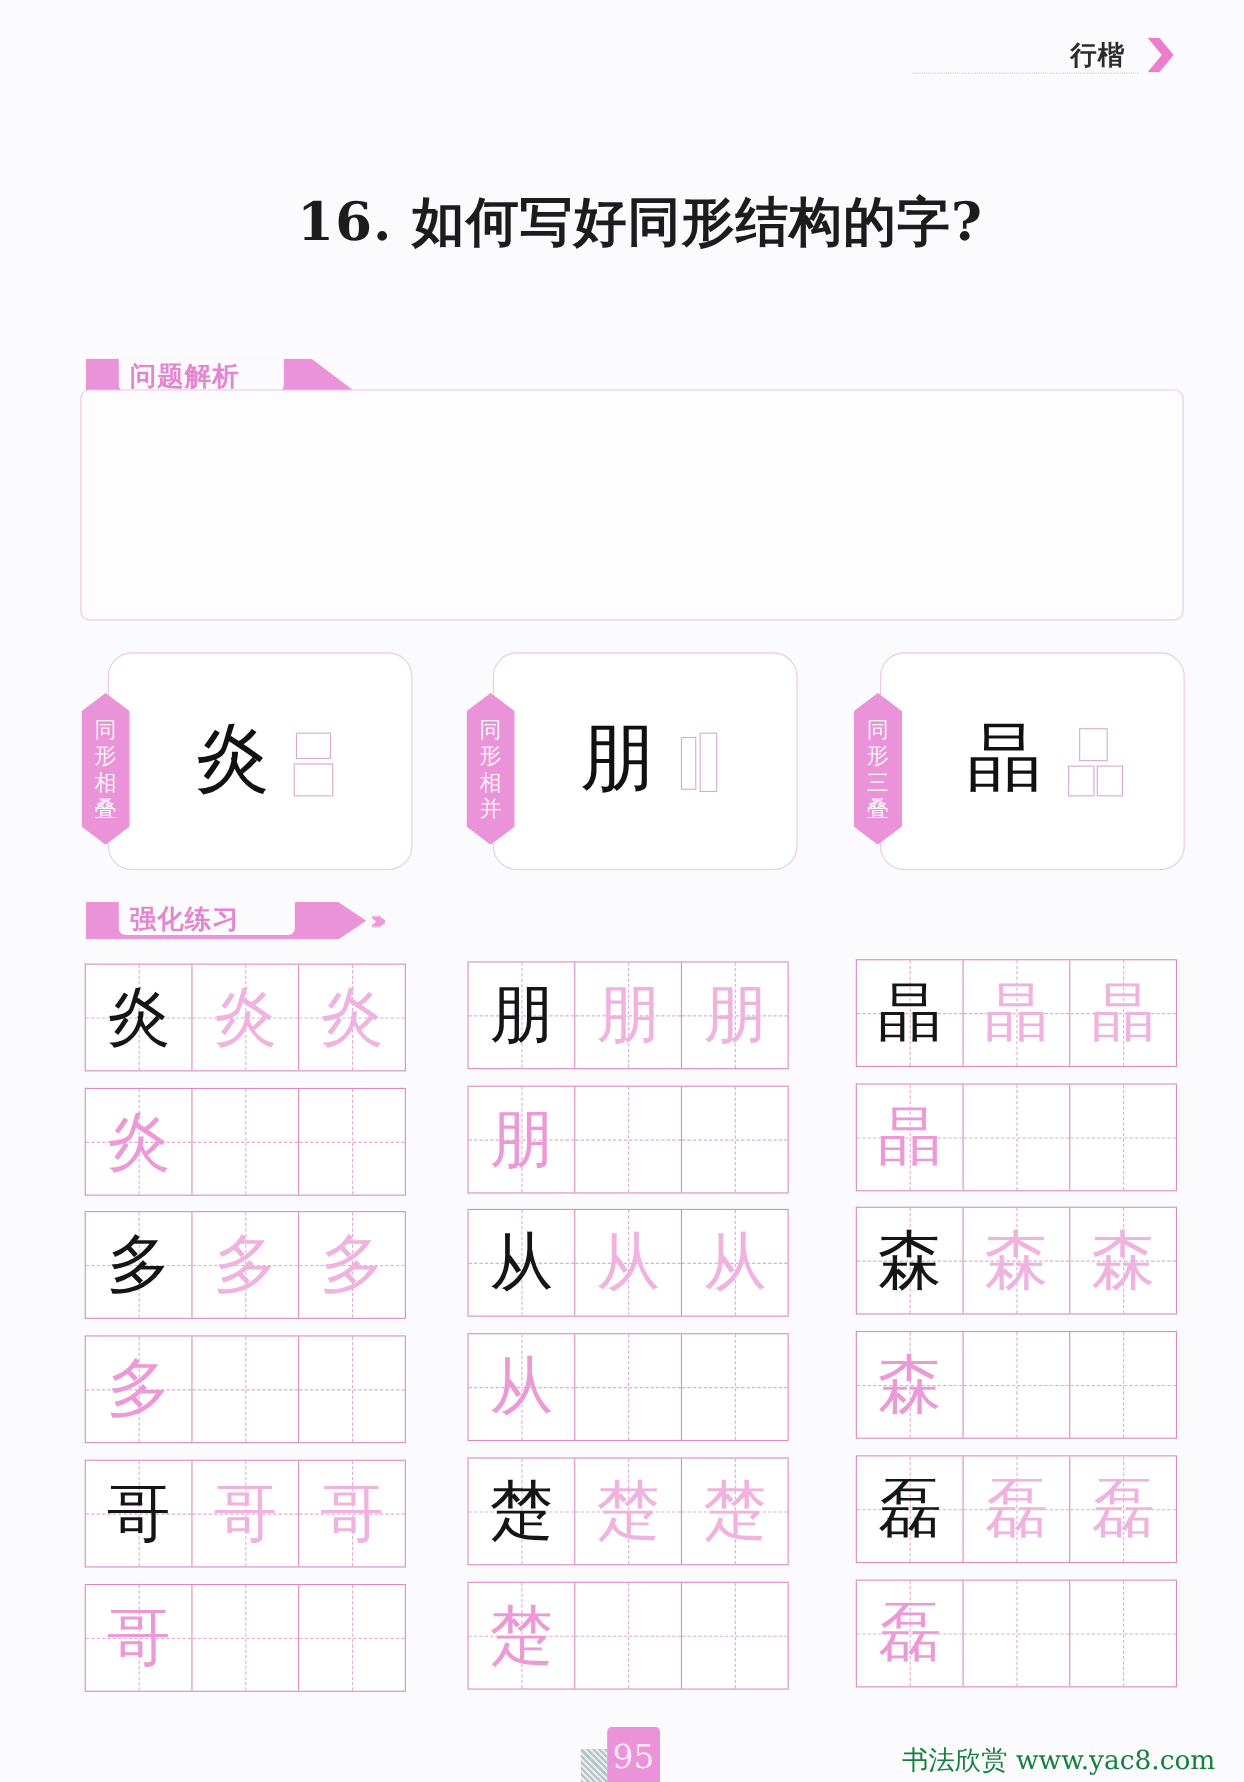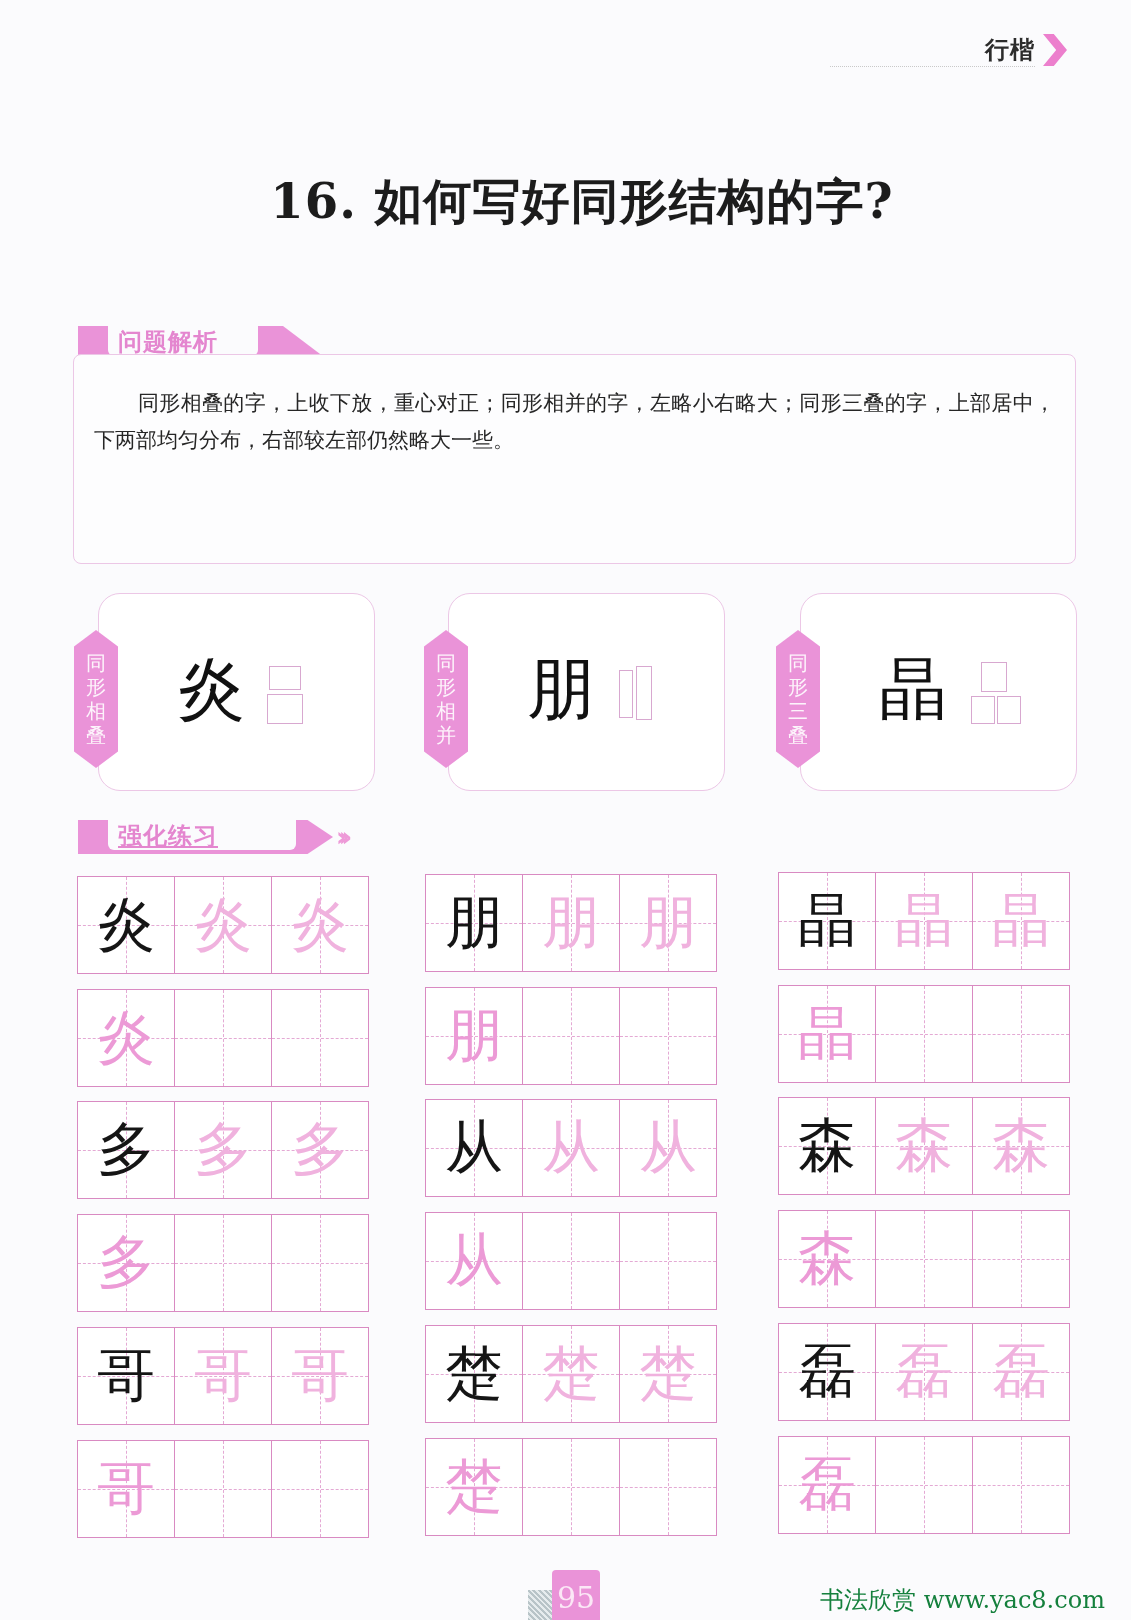--- a/index.html
+++ b/index.html
@@ -1,34 +1,34 @@
 <!DOCTYPE html>
 <html><head>
 <meta charset="utf-8">
 <style>
   * { box-sizing: border-box; margin: 0; padding: 0; }
   html, body { width: 1131px; height: 1620px; background: #fbfbfd; overflow: hidden; }
   body { position: relative; font-family: "DejaVu Serif", "Liberation Serif", serif; color: #222; }
 
   .running-head { position: absolute; left: 830px; top: 28px; width: 245px; height: 46px; }
   .running-head .rule { position: absolute; left: 0; right: 40px; top: 38px; border-top: 1px dotted #c9c9c9; }
-  .running-head .label { position: absolute; right: 40px; top: 6px; font-size: 24px; font-weight: bold; color: #2c2c2c; font-family: "DejaVu Sans", sans-serif; letter-spacing: 1px; }
+  .running-head .label { position: absolute; right: 52px; top: 6px; font-size: 24px; font-weight: bold; color: #2c2c2c; font-family: "DejaVu Sans", sans-serif; letter-spacing: 1px; }
   .running-head .chev { position: absolute; right: 8px; top: 6px; width: 24px; height: 32px; background: #ec7fcd; clip-path: polygon(0 0, 45% 0, 100% 50%, 45% 100%, 0 100%, 55% 50%); }
 
   .page-title { position: absolute; left: 0; width: 1131px; top: 170px; text-align: center; font-size: 48px; font-weight: bold; color: #1c1c1c; font-family: "DejaVu Serif", serif; letter-spacing: 1px; padding-left: 33px; }
 
   .section-tab { position: absolute; height: 34px; }
   .section-tab .bar { position: absolute; left: 0; top: 0; height: 34px; background: #ea93d8; }
   .section-tab .label-box { position: absolute; top: 0; height: 30px; background: #fbfbfd; border-radius: 0 0 6px 6px; color: #e486cf; font-family: "DejaVu Sans", sans-serif; font-size: 24px; font-weight: bold; padding: 2px 10px; letter-spacing: 1px; line-height: 28px; }
   #tab-analysis { left: 78px; top: 326px; width: 250px; }
   #tab-analysis .bar { width: 250px; clip-path: polygon(0 0, 82% 0, 100% 100%, 0 100%); }
   #tab-analysis .label-box { left: 30px; width: 150px; }
   #tab-practice { left: 78px; top: 820px; width: 290px; }
   #tab-practice .bar { width: 255px; clip-path: polygon(0 0, 90% 0, 100% 50%, 90% 100%, 0 100%); }
-  #tab-practice .label-box { left: 30px; width: 188px; text-decoration: underline; }
+  #tab-practice .label-box { left: 30px; width: 160px; }
   #tab-practice .dots { position: absolute; left: 258px; top: 2px; color: #ee9ad8; font-size: 26px; letter-spacing: -8px; font-family: "DejaVu Sans", sans-serif; font-weight: bold; }
 
   .analysis-box { position: absolute; left: 73px; top: 354px; width: 1003px; height: 210px; border: 1.5px solid #ecc7e6; border-radius: 8px; background: #fdfdfe; padding: 30px 20px 0 20px; }
   .analysis-box p { font-size: 21px; line-height: 37px; color: #262626; text-align: justify; font-family: "DejaVu Serif", "Liberation Serif", serif; }
   .analysis-box p.indent { text-indent: 44px; }
 
   .example-card { position: absolute; top: 593px; width: 277px; height: 198px; border: 1.5px solid #ecc7e6; border-radius: 22px; background: #fff; }
   .example-card .tag { position: absolute; left: -25px; top: 36px; width: 44px; height: 138px; background: #ea93d8; clip-path: polygon(50% 0, 100% 12%, 100% 88%, 50% 100%, 0 88%, 0 12%); display: flex; flex-direction: column; align-items: center; justify-content: center; }
   .example-card .tag span { color: #fff; font-family: "DejaVu Sans", sans-serif; font-size: 20px; line-height: 24px; opacity: 0.9; }
   .example-card .glyph { position: absolute; left: 78px; top: 50px; font-size: 68px; color: #111; font-family: "DejaVu Serif", serif; }
@@ -63,21 +63,20 @@
 </div>
 
 <h1 class="page-title">16. 如何写好同形结构的字?</h1>
 
 <div class="section-tab" id="tab-analysis">
   <div class="bar"></div>
   <div class="label-box">问题解析</div>
 </div>
 
 <div class="analysis-box">
-  <p class="indent">同形相叠的字，上收下放，重心对正；同形相并的字，左略小右略大；同形三叠的字，上部居中，下两部均匀分布，右部较左部仍然略大一些。</p>
 </div>
 
 <div class="example-card" id="card-1">
   <div class="tag">
     <span>同</span>
     <span>形</span>
     <span>相</span>
     <span>叠</span>
   </div>
   <span class="glyph">炎</span>

